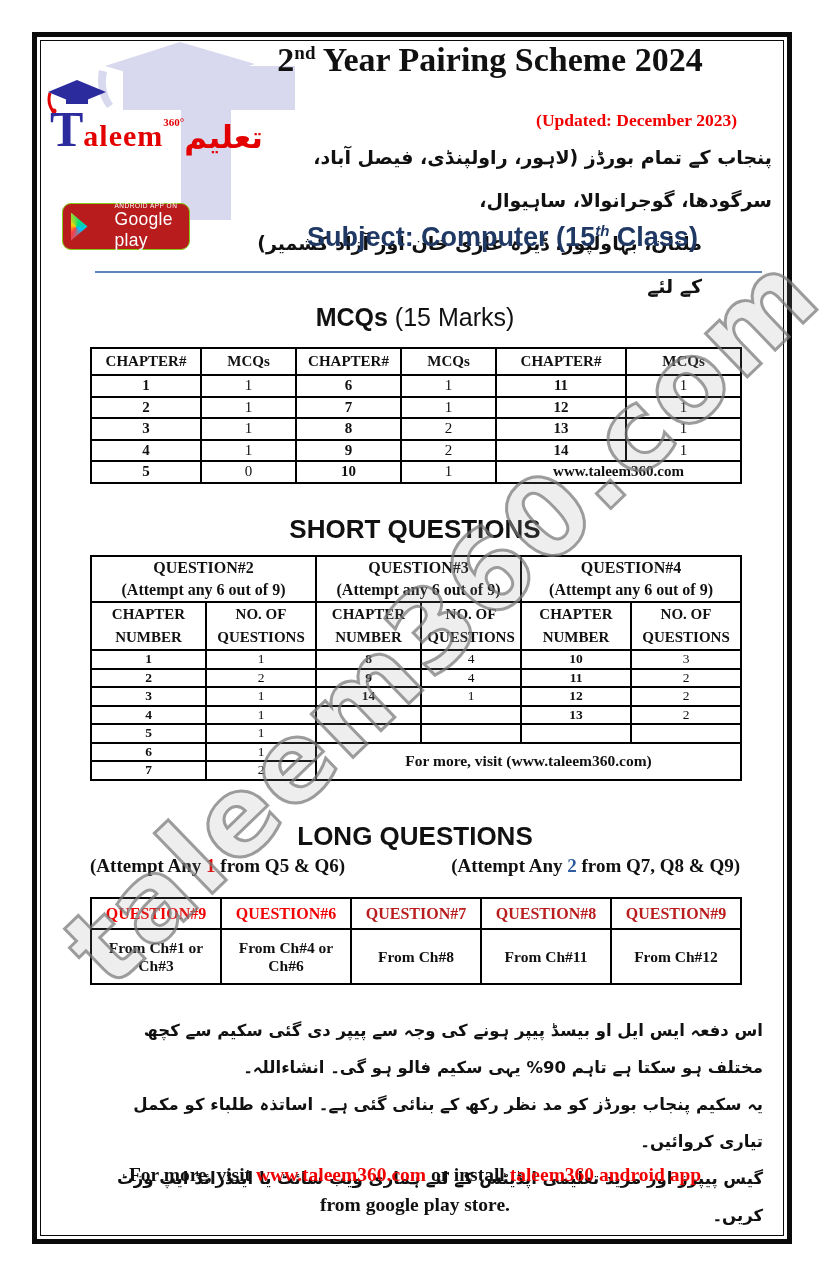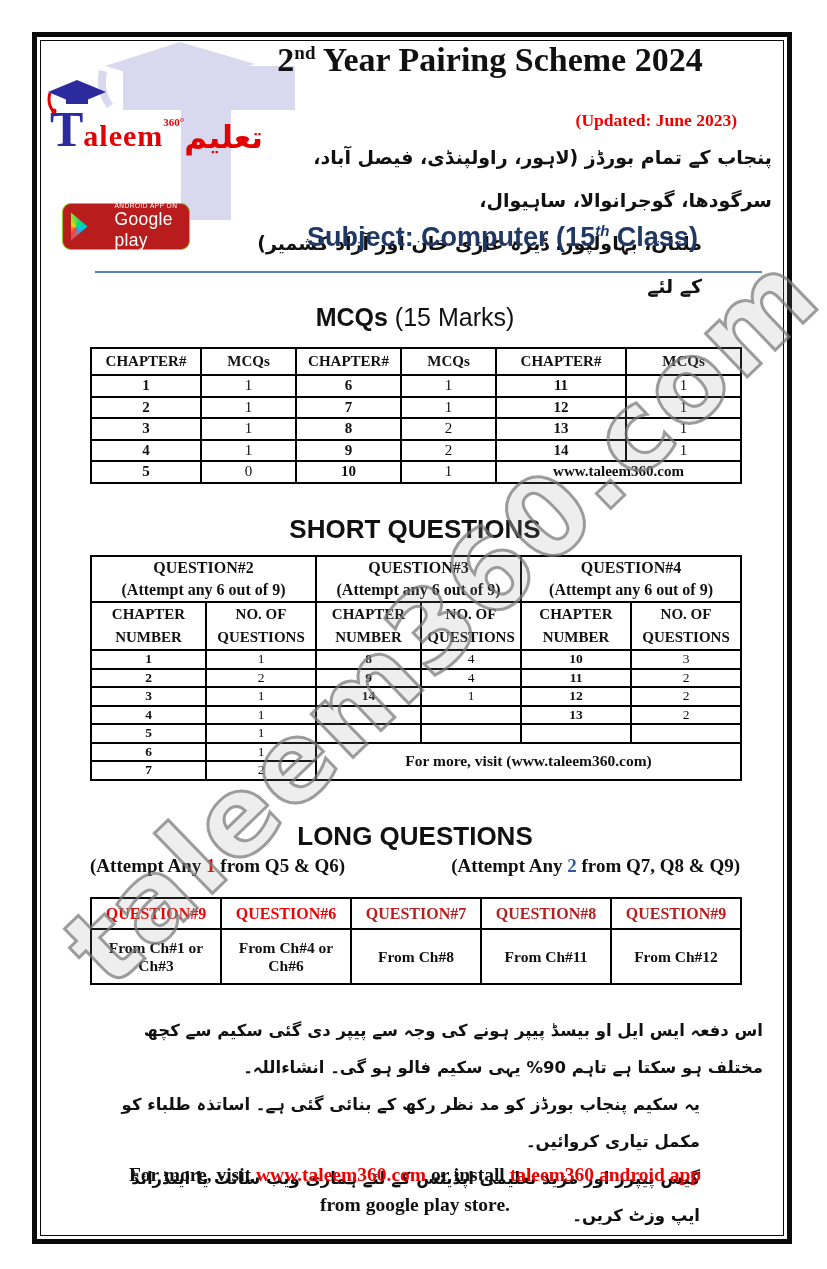--- a/index.html
+++ b/index.html
@@ -87,21 +87,21 @@
   .long-table { top:897px; width:650px; }
   .long-table th { height:31px; font-size:16px; }
   .long-table td { height:55px; font-size:15.5px; font-weight:bold; padding:0 14px; }
   .q-red { color:#f00000; }
   .q-blue { color:#b91c1c; }
 
   
   .urdu-note { position:absolute; left:100px; top:1012px; width:663px; direction:rtl;
     text-align:right; font-family:"DejaVu Sans",sans-serif; font-size:16.5px; font-weight:bold;
     color:#111; line-height:37px; z-index:10; }
-  .urdu-note .ind { margin-right:63px; }
+  .urdu-note .ind { }
 
   
   .footer { position:absolute; left:90px; top:1160px; width:650px; text-align:center;
     font-size:19.5px; font-weight:bold; color:#111; line-height:30px; z-index:10; }
   .red-link { color:#f00000; cursor:pointer; }
 </style>
 </head>
 <body>
 
 <div class="page">
@@ -137,21 +137,21 @@
   <div class="play-badge">
     <div class="play-tri"></div>
     <div class="play-text">
       <div class="play-small">ANDROID APP ON</div>
       <div class="play-big">Google play</div>
     </div>
   </div>
 
   <div class="title"><span>2</span><sup>nd</sup><span> Year Pairing Scheme 2024</span></div>
 
-  <div class="updated">(Updated: June 2023)</div>
+  <div class="updated">(Updated: December 2023)</div>
 
   <div class="urdu-head">
     <div class="l1">پنجاب کے تمام بورڈز (لاہور، راولپنڈی، فیصل آباد، سرگودھا، گوجرانوالا، ساہیوال،</div>
     <div class="l2">ملتان، بہاولپور، ڈیرہ غازی خان اور آزاد کشمیر) کے لئے</div>
   </div>
 
   <div class="subject"><span>Subject: Computer (15</span><sup>th</sup><span> Class)</span></div>
   <div class="subject-rule"></div>
 
   <div class="sec-heading mcq-heading"><span>MCQs</span><span class="norm"> (15 Marks)</span></div>

